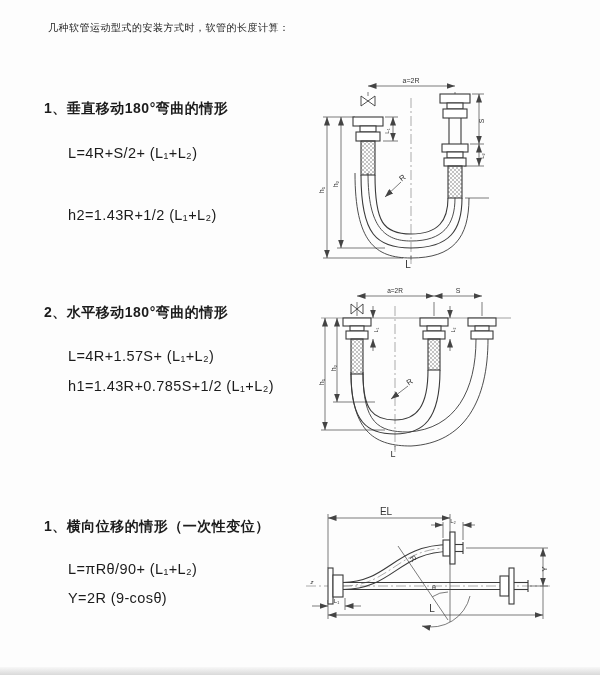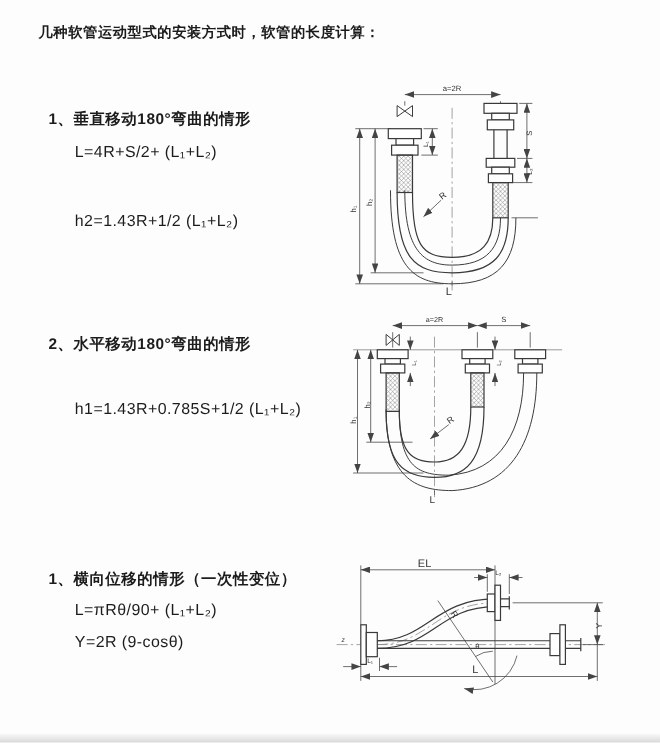--- a/index.html
+++ b/index.html
@@ -1,40 +1,41 @@
 <!DOCTYPE html>
 <html><head>
 <meta charset="utf-8">
 <style>
   html,body{margin:0;padding:0;}
   body{
     width:600px;height:675px;position:relative;background:#ffffff;
     font-family:"Liberation Sans","DejaVu Sans",sans-serif;color:#1c1c1c;overflow:hidden;
   }
   .page{position:absolute;inset:0;background:#fdfdfd;}
-  .title{position:absolute;left:35px;top:21px;font-size:13px;font-weight:700;letter-spacing:.5px;white-space:nowrap;}
+  .title{position:absolute;left:48px;top:21px;font-size:10px;font-weight:400;letter-spacing:.5px;white-space:nowrap;}
   .heading{position:absolute;left:44px;font-size:14px;font-weight:700;letter-spacing:.5px;white-space:nowrap;}
-  .formula{position:absolute;left:68px;font-size:14.5px;font-weight:400;letter-spacing:.4px;white-space:nowrap;}
+  .formula{position:absolute;left:68px;font-size:14.5px;font-weight:400;letter-spacing:.4px;white-space:nowrap;margin-top:14px;}
   .diag{position:absolute;}
   .diag text{fill:#333;font-family:"Liberation Sans","DejaVu Sans",sans-serif;}
   .page-edge{position:absolute;left:0;right:0;bottom:0;height:8px;
     background:linear-gradient(#f8f8f8,#d9d9d9);}
 </style>
 </head>
 <body>
 
 <div class="page">
 
   <div class="title">几种软管运动型式的安装方式时，软管的长度计算：</div>
 
   <div class="heading" style="top:100px">1、垂直移动180°弯曲的情形</div>
   <div class="formula" style="top:131px">L=4R+S/2+ (L₁+L₂)</div>
   <div class="formula" style="top:193px">h2=1.43R+1/2 (L₁+L₂)</div>
 
   <div class="heading" style="top:304px">2、水平移动180°弯曲的情形</div>
+  <div class="formula" style="top:334px">L=4R+1.57S+ (L₁+L₂)</div>
   <div class="formula" style="top:364px">h1=1.43R+0.785S+1/2 (L₁+L₂)</div>
 
   <div class="heading" style="top:518px">1、横向位移的情形（一次性变位）</div>
   <div class="formula" style="top:547px">L=πRθ/90+ (L₁+L₂)</div>
   <div class="formula" style="top:576px">Y=2R (9-cosθ)</div>
 
   <svg class="diag" style="left:315px;top:70px" width="280" height="200" viewBox="0 0 280 200">
     <defs>
       <marker id="a1" markerWidth="9" markerHeight="6" refX="8.5" refY="3" orient="auto-start-reverse" markerUnits="userSpaceOnUse">
         <path d="M0,0L8.5,3L0,6z" fill="#444"></path>

